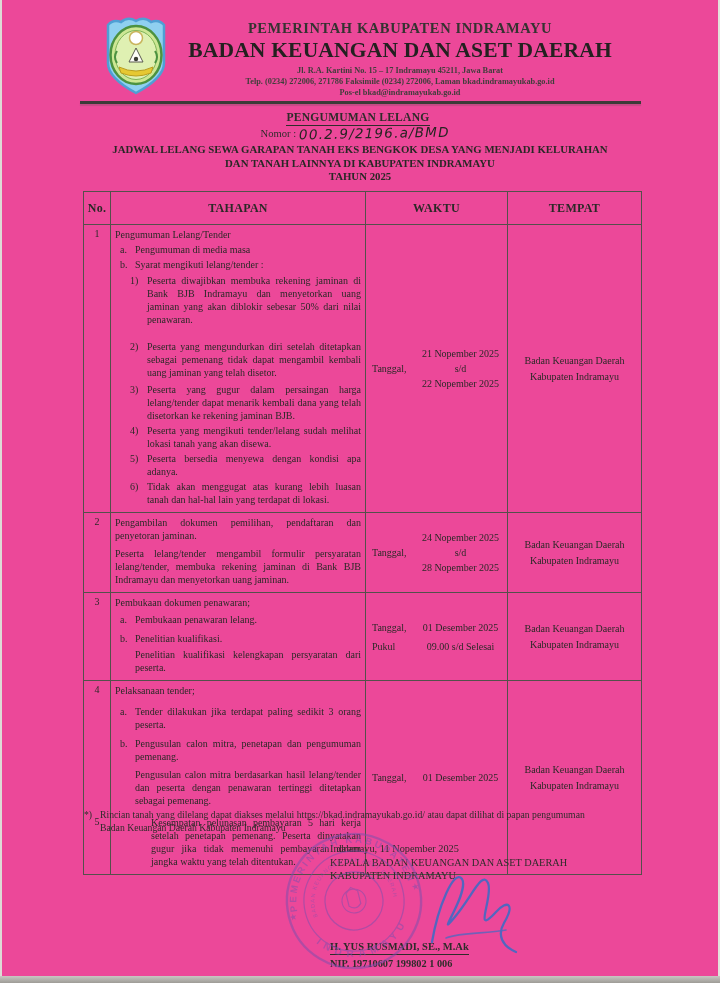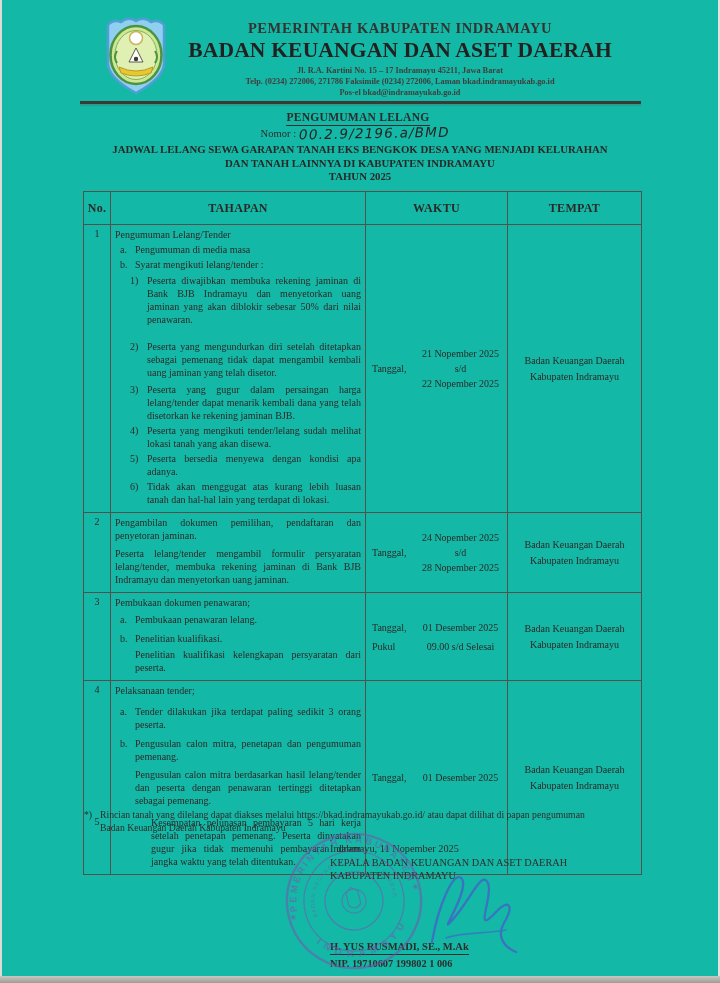--- a/index.html
+++ b/index.html
@@ -1,21 +1,21 @@
 <!DOCTYPE html>
 <html><head>
 <meta charset="utf-8">
 <style>
   html,body{margin:0;padding:0;}
   body{
     width:720px;height:983px;position:relative;overflow:hidden;
     background:#e9e7e3;
     font-family:"Liberation Serif",serif;color:#2e2c2a;
   }
-  .paper{position:absolute;left:0;top:0;right:0;bottom:7px;background:#14b8a6;}
+  .paper{position:absolute;left:0;top:0;right:0;bottom:7px;background:#ec4899;}
   .edge-bottom{position:absolute;left:0;right:0;bottom:0;height:7px;
     background:linear-gradient(#c9c7c2,#9e9c97);}
   .edge-left{position:absolute;left:0;top:0;bottom:7px;width:2px;background:#dddbd6;}
   .edge-right{position:absolute;right:0;top:0;bottom:7px;width:2px;background:#e3e1dc;}
 
   
   .logo{position:absolute;left:99px;top:15px;width:74px;height:82px;}
   .header-text{position:absolute;left:150px;right:70px;top:20px;text-align:center;}
   .gov-line{font-size:14.5px;font-weight:600;letter-spacing:.6px;color:#353331;}
   .agency-line{font-size:21.5px;font-weight:700;letter-spacing:.2px;margin-top:1px;color:#232120;}

